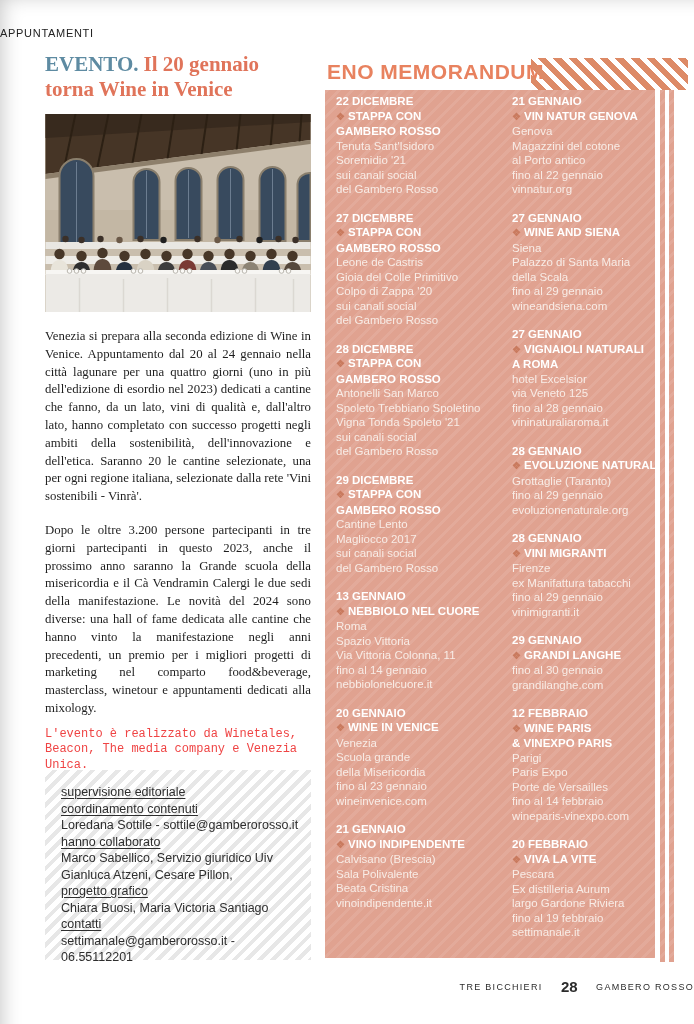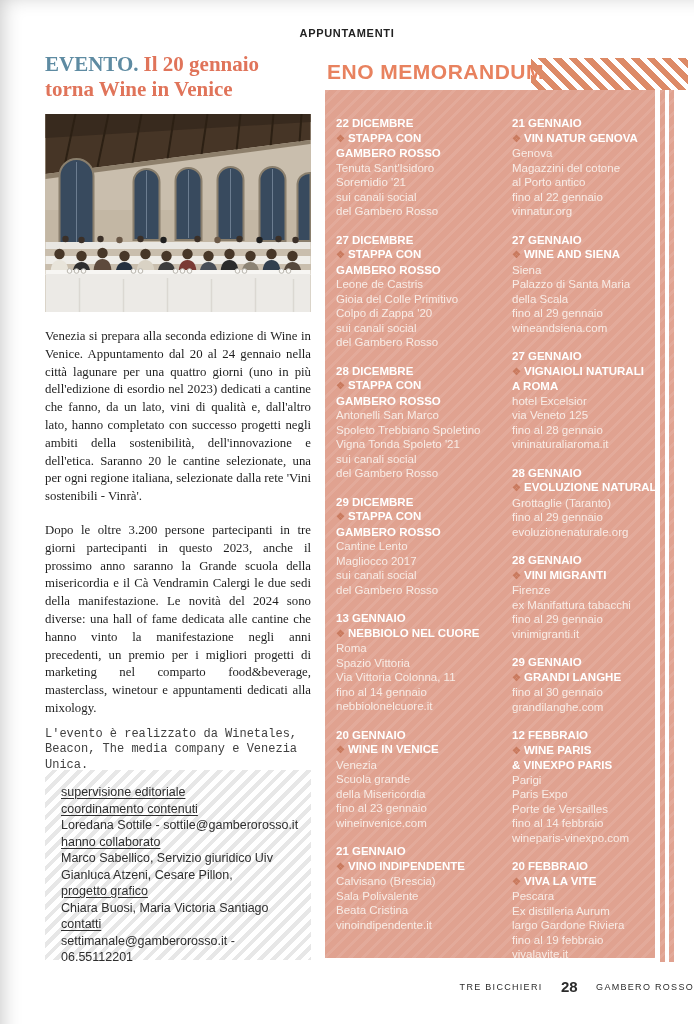--- a/index.html
+++ b/index.html
@@ -3,37 +3,37 @@
 <meta charset="utf-8">
 <style>
   html,body{margin:0;padding:0;background:#ffffff;}
   .page{
     position:relative;width:694px;height:1024px;background:#fff;
     font-family:"Liberation Sans",sans-serif;overflow:hidden;
     box-shadow:inset 16px 10px 20px -14px rgba(0,0,0,.22);
   }
   
   .kicker{
-    position:absolute;top:27px;left:0;right:0;text-align:center;
-    font-size:11px;font-weight:bold;letter-spacing:.7px;color:#222;
+    position:absolute;top:27px;left:0;right:0;text-align:left;
+    font-size:11px;font-weight:normal;letter-spacing:.7px;color:#222;
   }
   
   .article{position:absolute;left:45px;top:52px;width:266px;}
   .article-title{
     font-family:"Liberation Serif",serif;font-weight:bold;
     font-size:21px;line-height:25px;margin:0 0 12px 0;
   }
   .article-title .label{color:#5e8ba2;}
   .article-title .rest{color:#e0745a;margin-left:5px;}
   .photo{display:block;width:266px;height:198px;margin:0 0 13px 0;background:#c9bead;}
   .body-text{font-family:"Liberation Serif",serif;font-size:12.8px;line-height:17.8px;
     color:#1e1e1e;text-align:justify;}
   .body-text p{margin:16px 0 9px 0;}
   .mono p{margin:0 0 6px 0;font-family:"Liberation Mono",monospace;
-    font-size:12px;line-height:15.5px;color:#404040;}
+    font-size:12px;line-height:15.5px;color:#ef4444;}
   
   .credits{
     position:absolute;left:45px;top:770px;width:266px;height:190px;box-sizing:border-box;
     background:repeating-linear-gradient(135deg,#ffffff 0 5px,#e7e7e7 5px 9px);
     padding:14px 10px 0 16px;
   }
   .credit-role{font-size:12.5px;line-height:16.5px;color:#2e2e2e;
     text-decoration:underline;text-underline-offset:2px;}
   .credit-name{font-size:12.5px;line-height:16.5px;color:#2e2e2e;}
   
@@ -43,21 +43,21 @@
   }
   .memo-deco{
     position:absolute;left:531px;top:58px;width:157px;height:32px;
     background:repeating-linear-gradient(45deg,transparent 0 5px,#dd8a66 5px 11px);
   }
   .memo-box{
     position:absolute;left:325px;top:90px;width:330px;height:868px;box-sizing:border-box;
     background-color:#e0a290;
     background-image:repeating-linear-gradient(135deg,rgba(255,255,255,.09) 0 3px,transparent 3px 9px);
     display:grid;grid-template-columns:168px 1fr;column-gap:8px;
-    padding:26px 5px 0 11px;align-content:start;
+    padding:4px 5px 0 11px;align-content:start;
   }
   .memo-col{min-width:0;}
   .memo-entry{margin:0 0 14px 0;font-size:11.5px;line-height:14.5px;white-space:nowrap;}
   .memo-date{font-weight:bold;color:#ffffff;}
   .memo-name{font-weight:bold;color:#ffffff;}
   .diamond{color:#c97a5e;font-size:10px;margin-right:3px;}
   .memo-line{color:#f8ece6;}
   .memo-strip{
     position:absolute;top:90px;height:872px;width:5px;
     background-color:#e0a290;
@@ -331,21 +331,21 @@
           <div class="memo-line">fino al 14 febbraio</div>
           <div class="memo-line">wineparis-vinexpo.com</div>
         </div>
         <div class="memo-entry">
           <div class="memo-date">20 FEBBRAIO</div>
           <div class="memo-name"><span class="diamond">❖</span>VIVA LA VITE</div>
           <div class="memo-line">Pescara</div>
           <div class="memo-line">Ex distilleria Aurum</div>
           <div class="memo-line">largo Gardone Riviera</div>
           <div class="memo-line">fino al 19 febbraio</div>
-          <div class="memo-line">vivalavite.it</div>
+          <div class="memo-line">settimanale.it</div>
         </div>
       </div>
   </div>
   <div class="memo-strip strip-1"></div>
   <div class="memo-strip strip-2"></div>
 
   <div class="footer">
     <span class="mag">TRE BICCHIERI</span>
     <span class="pagenum">28</span>
     <span class="mag">GAMBERO ROSSO</span>

